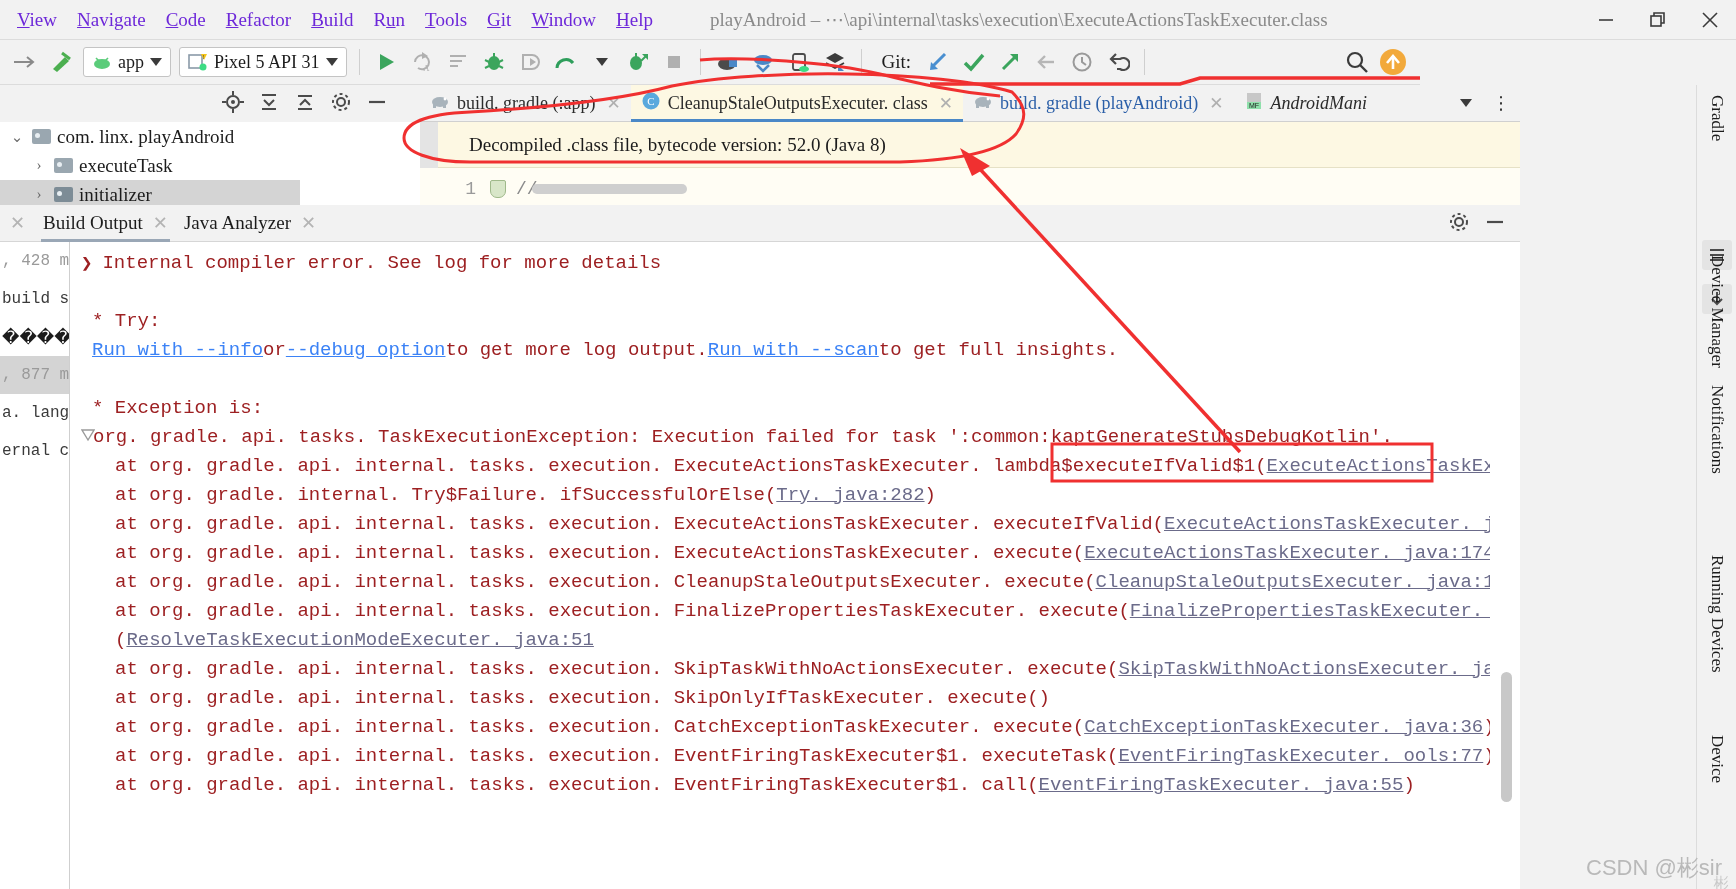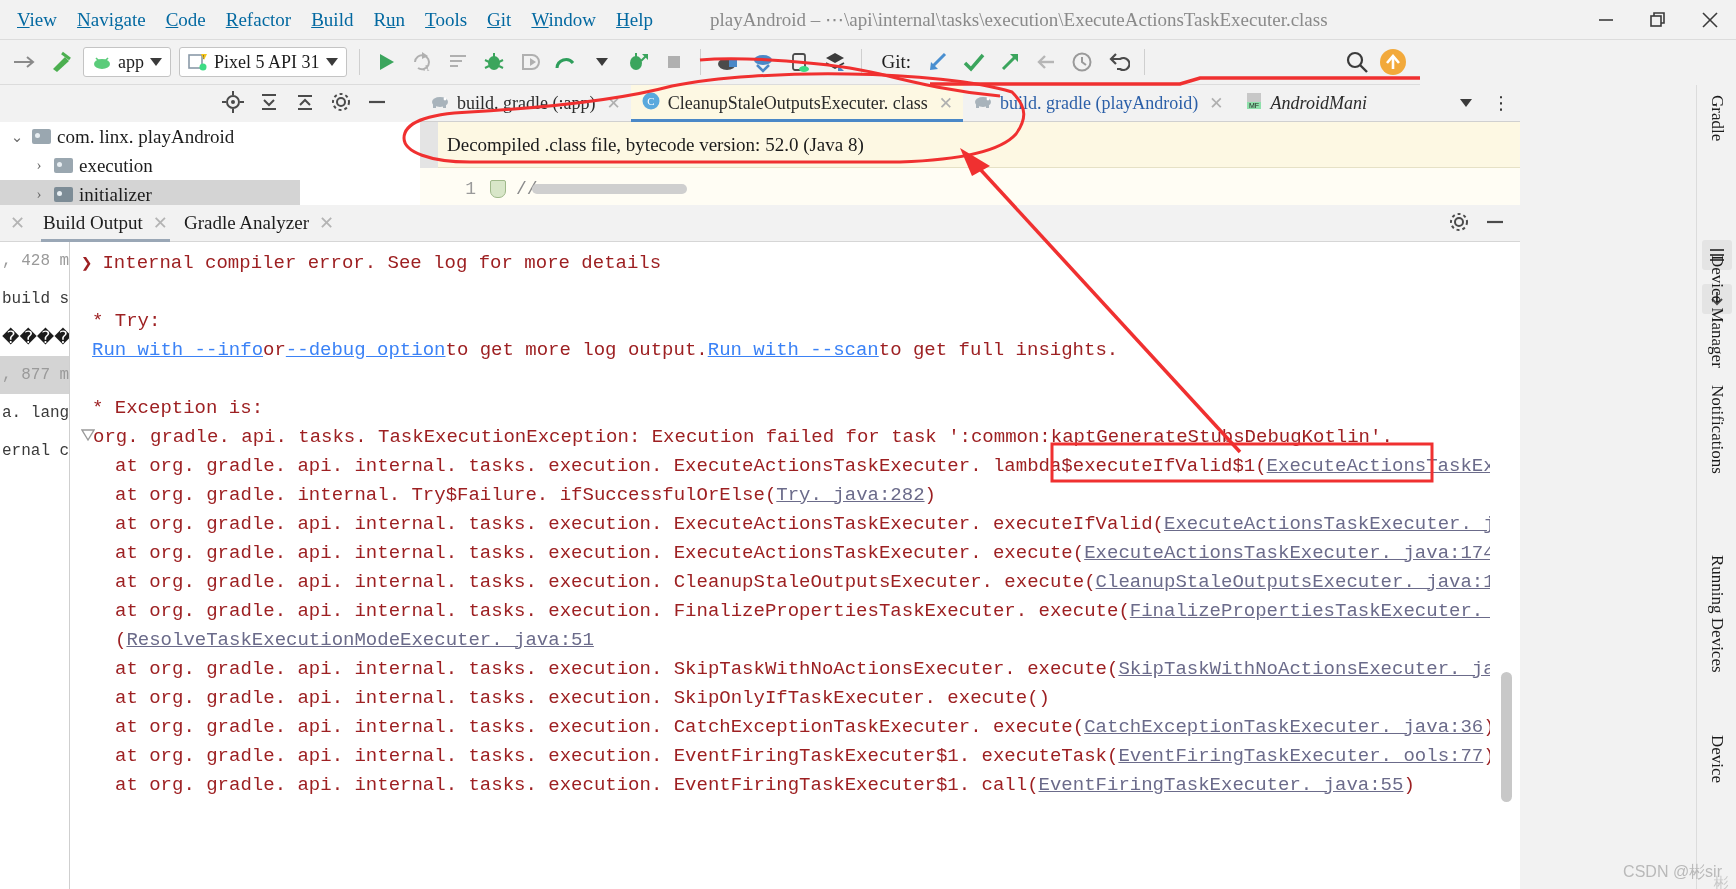--- a/index.html
+++ b/index.html
@@ -12,21 +12,21 @@
   .app { position: relative; width: 1736px; height: 889px; background: #f2f2f2; }
 
   
   .titlebar {
     position: absolute; top: 0; left: 0; width: 1736px; height: 40px;
     background: #f2f2f2; display: flex; align-items: center;
     border-bottom: 1px solid #dcdcdc;
   }
   .menu { display: flex; align-items: center; padding-left: 8px; gap: 2px; }
   .menu-item {
-    font-size: 19px; color: #0369a1; padding: 3px 9px; cursor: default;
+    font-size: 19px; color: #6d28d9; padding: 3px 9px; cursor: default;
     white-space: nowrap;
   }
   .menu-item u { text-decoration: underline; }
   .title-text {
     margin-left: 48px; font-size: 19px; color: #8a8a8a; white-space: nowrap;
   }
   .winbtns {
     position: absolute; right: 0; top: 0; height: 40px; display: flex; align-items: center;
   }
   .winbtn {
@@ -104,21 +104,21 @@
   
   .decomp-wrap {
     position: absolute; top: 122px; left: 420px; width: 1100px; height: 88px;
   }
   .decomp-gutter {
     position: absolute; left: 0; top: 0; width: 18px; height: 46px; background: #e4e4e4;
   }
   .decomp-banner {
     position: absolute; left: 18px; top: 0; width: 1082px; height: 46px;
     background: #fdf8e3; display: flex; align-items: center;
-    font-size: 19px; color: #1c1c1c; padding-left: 9px;
+    font-size: 19px; color: #1c1c1c; padding-left: 31px;
     border-bottom: 1px solid #e6e1c6;
   }
   .code-line {
     position: absolute; left: 0; top: 46px; width: 1100px; height: 42px; background: #fffdf4;
     display: flex; align-items: center;
   }
   .code-lineno {
     width: 70px; text-align: right; padding-right: 14px; font-size: 18px; color: #9a9a9a;
     font-family: "Liberation Mono", monospace;
   }
@@ -206,21 +206,21 @@
   .rbox {
     width: 30px; height: 30px; display: flex; align-items: center; justify-content: center;
     background: #e4e4e4; border-radius: 3px;
   }
 
   
   .anno { position: absolute; left: 0; top: 0; width: 1736px; height: 889px; pointer-events: none; }
 
   
   .watermark {
-    position: absolute; right: 14px; bottom: 6px; font-size: 16px; color: #b9b9b9;
+    position: absolute; right: 14px; bottom: 6px; font-size: 22px; color: #b9b9b9;
     font-family: "Liberation Sans", sans-serif;
   }
   .wm-vert {
     position: absolute; right: 6px; bottom: 26px; font-size: 15px; color: #c9c9c9;
     writing-mode: vertical-rl;
   }
 </style>
 </head>
 <body>
 
@@ -538,21 +538,21 @@
 
   <div class="projtree">
     <div class="tree-row">
       <span class="arrow">⌄</span>
       <span class="folder"></span>
       <span>com. linx. playAndroid</span>
     </div>
     <div class="tree-row indent1">
       <span class="arrow">›</span>
       <span class="folder"></span>
-      <span>execution</span>
+      <span>executeTask</span>
     </div>
     <div class="tree-row indent1 sel">
       <span class="arrow">›</span>
       <span class="folder dark"></span>
       <span>initializer</span>
     </div>
   </div>
 
   <div class="decomp-wrap">
     <div class="decomp-gutter"></div>
@@ -567,21 +567,21 @@
 
   <div class="bo-panel">
 
     <div class="bo-header">
       <span class="bo-x">✕</span>
       <div class="bo-tab active">
         <span>Build Output</span>
         <span class="bo-x" style="padding:0">✕</span>
       </div>
       <div class="bo-tab">
-        <span>Gradle Analyzer</span>
+        <span>Java Analyzer</span>
         <span class="bo-x" style="padding:0">✕</span>
       </div>
       <div class="bo-header-right">
         <span>
           <svg width="22" height="22">
               <circle cx="11" cy="11" r="4" fill="none" stroke="#4b4b4b" stroke-width="2"></circle>
               <circle cx="11" cy="11" r="8" fill="none" stroke="#4b4b4b" stroke-width="2" stroke-dasharray="3 3"></circle>
             </svg>
         </span>
         <span>

